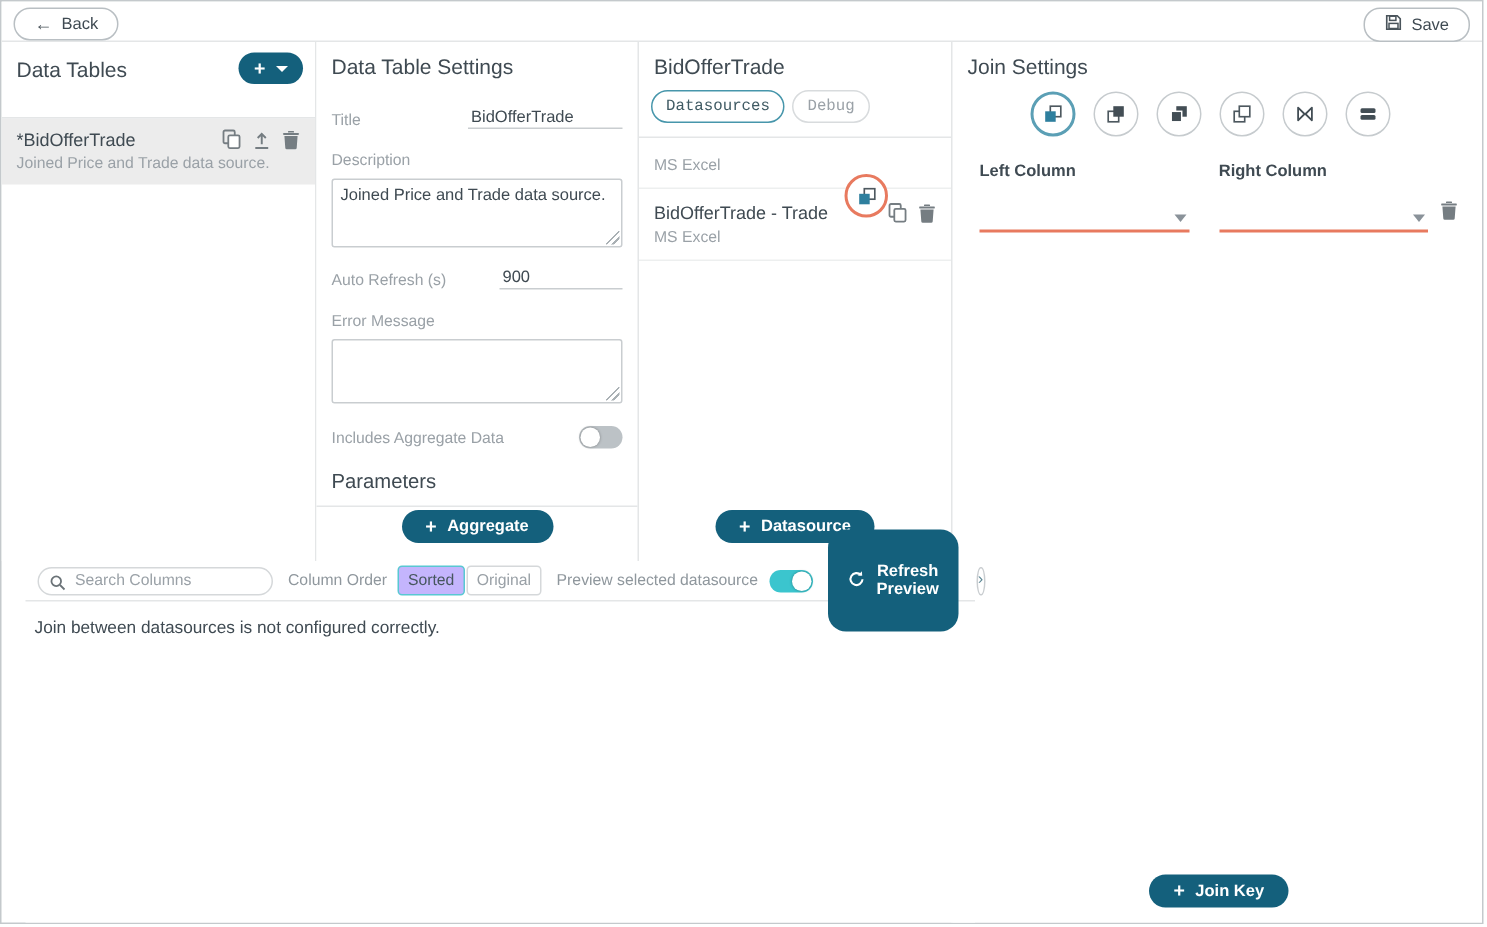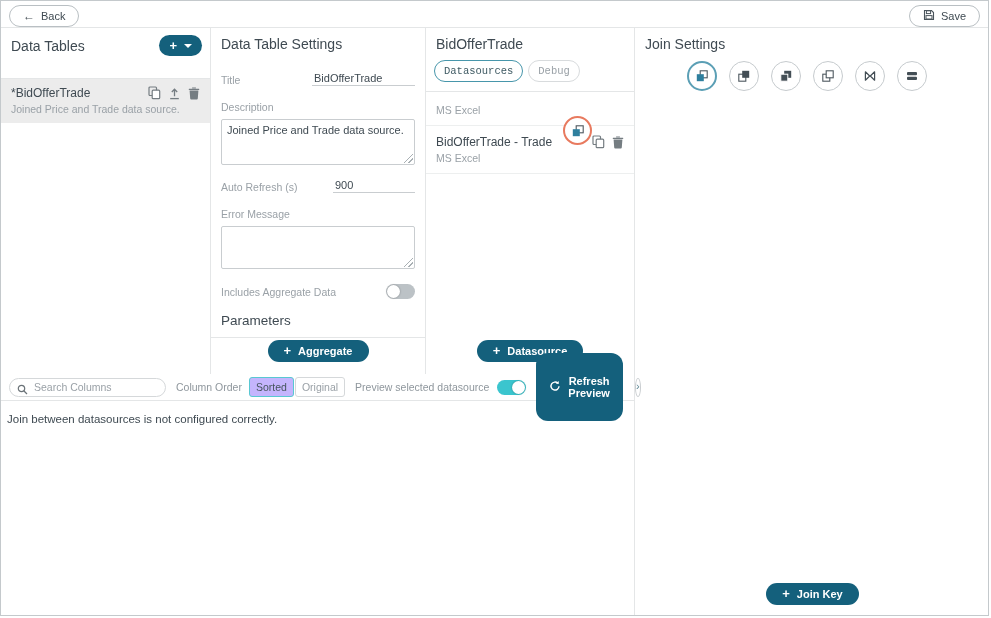--- a/index.html
+++ b/index.html
@@ -86,21 +86,21 @@
   .join-cols-row { display: flex; padding: 0 18px; margin-top: 17px; }
   .join-col { width: 145px; }
   .join-col + .join-col { margin-left: 20px; }
   .join-col-label { font-size: 11px; font-weight: bold; color: #3f4a52; }
   .join-dd { position: relative; height: 20px; margin-top: 15px; border-bottom: 2px solid #e87a5f; cursor: pointer; }
   .caret-down-gray { position: absolute; right: 2px; bottom: 5px; width: 0; height: 0;
     border-left: 4px solid transparent; border-right: 4px solid transparent; border-top: 5px solid #8a9299; }
   .join-key-trash { align-self: flex-end; margin: 0 0 8px 8px; }
 
   
-  .preview { position: absolute; left: 0; top: 373px; width: 633px; height: 243px; background: #fff; }
+  .preview { position: absolute; left: 16px; top: 373px; width: 633px; height: 243px; background: #fff; }
   .preview-toolbar { display: flex; align-items: center; height: 27px; padding: 0 8px; border-bottom: 1px solid #e4e6e7; }
   .search-wrap { position: relative; }
   .search-input { width: 157px; height: 19px; border: 1px solid #d5d8da; border-radius: 10px;
     font-size: 10.5px; color: #3f4a52; padding: 0 8px 0 24px; outline: none; font-family: "Liberation Sans", sans-serif; }
   .search-input::placeholder { color: #9aa1a7; }
   .search-icon-pos { position: absolute; left: 8px; top: 4px; }
   .toolbar-label { font-size: 10.5px; color: #8f979d; margin-left: 10px; white-space: nowrap; }
   .seg-group { display: inline-flex; margin-left: 7px; }
   .seg { font-size: 10.5px; padding: 3px 6px; border: 1px solid #d5d8da; background: #fff; color: #9aa1a7;
     border-radius: 3px; cursor: pointer; font-family: "Liberation Sans", sans-serif; }
@@ -294,20 +294,43 @@
           </svg>
       </button>
       <button class="join-type">
         <svg width="16" height="16" viewBox="0 0 16 16">
             <rect x="3" y="4.1" width="10" height="3.2" rx="1" fill="#434e55"></rect>
             <rect x="3" y="8.7" width="10" height="3.2" rx="1" fill="#434e55"></rect>
           </svg>
       </button>
     </div>
 
+    <div class="join-cols-row">
+      <div class="join-col">
+        <div class="join-col-label">Left Column</div>
+        <div class="join-dd">
+          <span></span>
+          <span class="caret-down-gray"></span>
+        </div>
+      </div>
+      <div class="join-col">
+        <div class="join-col-label">Right Column</div>
+        <div class="join-dd">
+          <span></span>
+          <span class="caret-down-gray"></span>
+        </div>
+      </div>
+      <button class="icon-btn join-key-trash">
+        <svg width="12" height="13" viewBox="0 0 12 13">
+            <path fill="#757d82" d="M1.6 3.6h8.8l-.6 8a1 1 0 0 1-1 .9H3.2a1 1 0 0 1-1-.9z"></path>
+            <rect x="0.8" y="1.7" width="10.4" height="1.3" rx="0.3" fill="#757d82"></rect>
+            <rect x="4" y="0.4" width="4" height="1" rx="0.3" fill="#757d82"></rect>
+          </svg>
+      </button>
+    </div>
 
     <div class="bottom-btn-row">
       <button class="teal-btn">
         <span class="plus-glyph">+</span>
         <span>Join Key</span>
       </button>
     </div>
   </div>
 
   <div class="preview">

